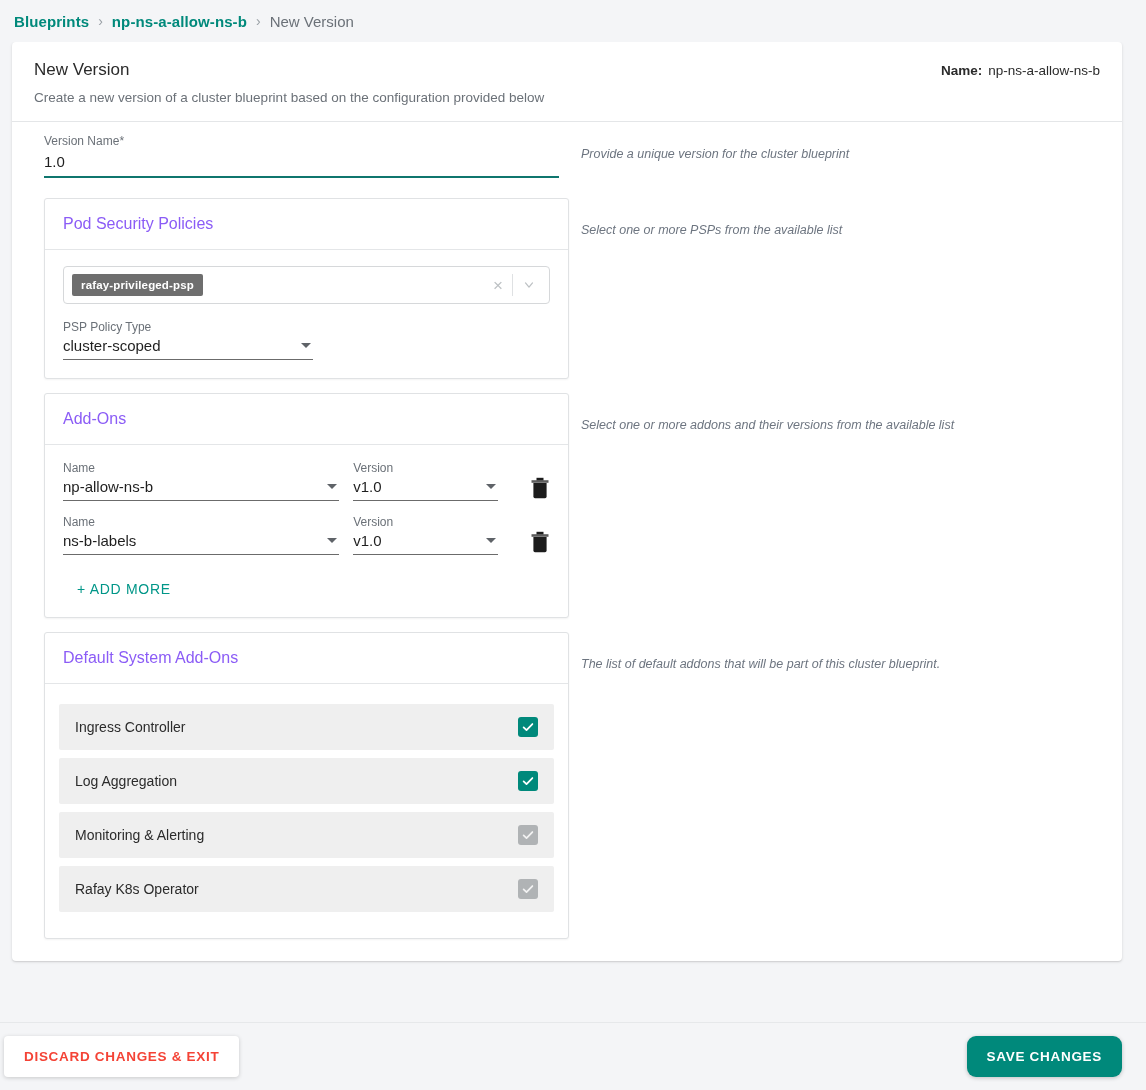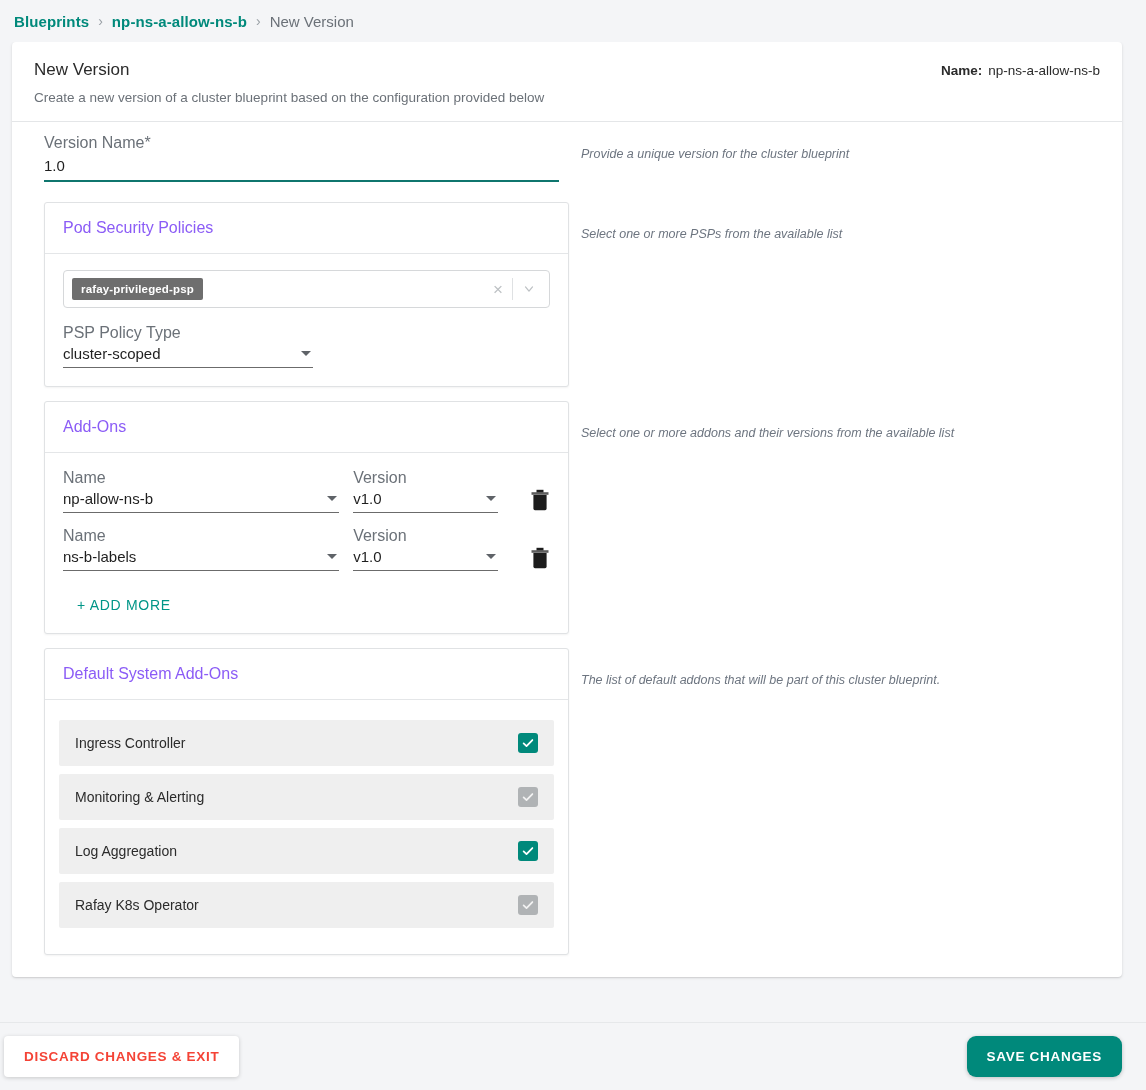--- a/index.html
+++ b/index.html
@@ -98,21 +98,21 @@
   .hint {
     font-size: 12.5px;
     font-style: italic;
     color: #6d7580;
     line-height: 1.4;
   }
 
   
   .vn-wrap { padding: 12px 0 6px 12px; width: 527px; }
   .float-label {
-    font-size: 16px;
+    font-size: 12px;
     color: #6b7178;
     display: block;
     margin-bottom: 3px;
   }
   .float-label .req { color: #6b7178; }
   .txt-input {
     width: 100%;
     border: none;
     border-bottom: 2px solid #0f766e;
     outline: none;
@@ -440,33 +440,33 @@
             <div class="sys-row">
               <span class="sys-label">Ingress Controller</span>
               <span class="cbx on">
                 <svg width="14" height="14" viewBox="0 0 16 16" aria-hidden="true">
                   <path d="M3 8.4 L6.3 11.6 L13 4.6" fill="none" stroke="#ffffff" stroke-width="2" stroke-linecap="round" stroke-linejoin="round"></path>
                 </svg>
               </span>
             </div>
 
             <div class="sys-row">
+              <span class="sys-label">Log Aggregation</span>
+              <span class="cbx on">
+                <svg width="14" height="14" viewBox="0 0 16 16" aria-hidden="true">
+                  <path d="M3 8.4 L6.3 11.6 L13 4.6" fill="none" stroke="#ffffff" stroke-width="2" stroke-linecap="round" stroke-linejoin="round"></path>
+                </svg>
+              </span>
+            </div>
+
+            <div class="sys-row">
               <span class="sys-label">Monitoring &amp; Alerting</span>
               <span class="cbx off">
                 <svg width="14" height="14" viewBox="0 0 16 16" aria-hidden="true">
                   <path d="M3 8.4 L6.3 11.6 L13 4.6" fill="none" stroke="#f2f2f2" stroke-width="2" stroke-linecap="round" stroke-linejoin="round"></path>
-                </svg>
-              </span>
-            </div>
-
-            <div class="sys-row">
-              <span class="sys-label">Log Aggregation</span>
-              <span class="cbx on">
-                <svg width="14" height="14" viewBox="0 0 16 16" aria-hidden="true">
-                  <path d="M3 8.4 L6.3 11.6 L13 4.6" fill="none" stroke="#ffffff" stroke-width="2" stroke-linecap="round" stroke-linejoin="round"></path>
                 </svg>
               </span>
             </div>
 
             <div class="sys-row">
               <span class="sys-label">Rafay K8s Operator</span>
               <span class="cbx off">
                 <svg width="14" height="14" viewBox="0 0 16 16" aria-hidden="true">
                   <path d="M3 8.4 L6.3 11.6 L13 4.6" fill="none" stroke="#f2f2f2" stroke-width="2" stroke-linecap="round" stroke-linejoin="round"></path>
                 </svg>

